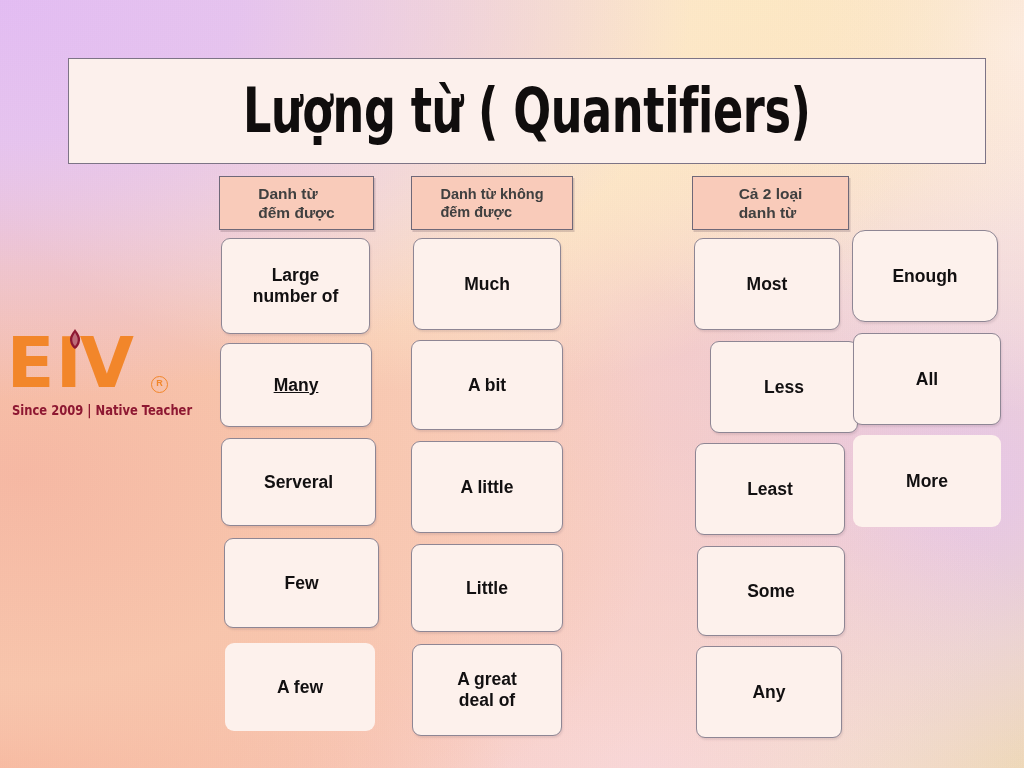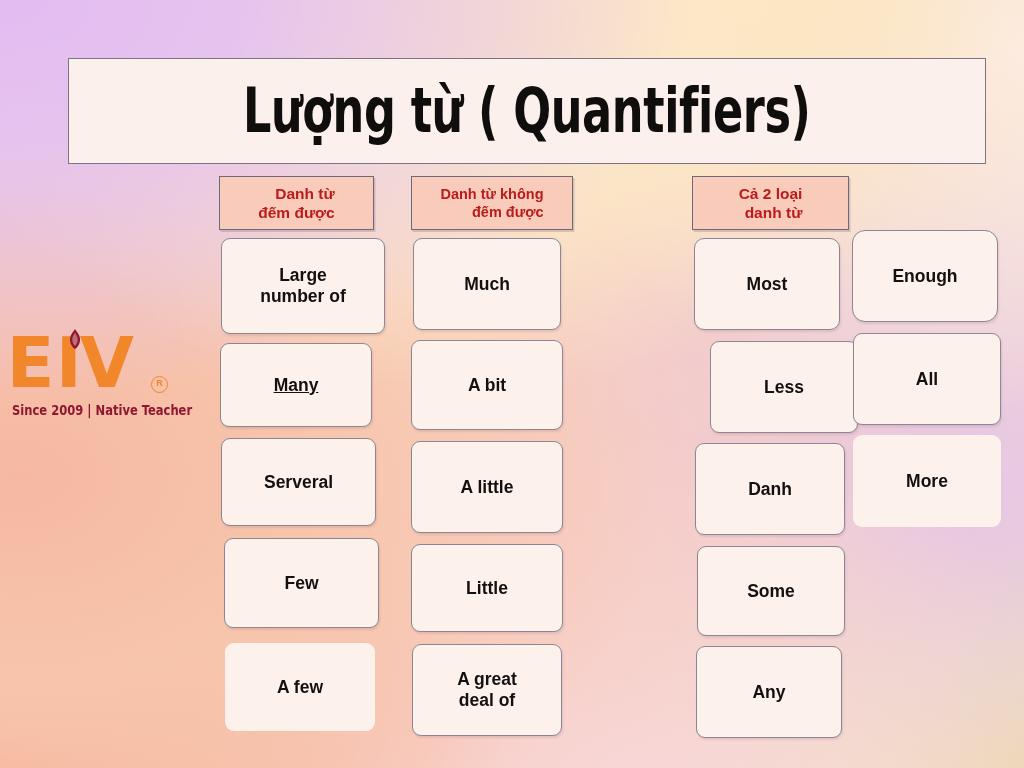--- a/index.html
+++ b/index.html
@@ -92,25 +92,25 @@
   }
   .col-1 { left: 219px; width: 155px; }
   .col-2 { left: 411px; width: 155px; }
   .col-3a { left: 692px; width: 155px; }
   .col-3b { left: 852px; width: 148px; top: 230px; }
 
   .col-header {
     box-sizing: border-box;
     background: #f9cbba;
     border: 1px solid #6f6878;
-    color: #b91c1c;
+    color: #404040;
     font-weight: 700;
     font-size: 15.5px;
     line-height: 1.25;
-    text-align: right;
+    text-align: left;
     display: flex;
     align-items: center;
     justify-content: center;
     padding: 10px 2px;
     height: 54px;
     box-shadow: 1.5px 2px 0 rgba(90,70,80,.22);
   }
   .col-1 .col-header { width: 155px; }
   .col-2 .col-header { width: 162px; font-size: 14.5px; }
   .col-3a .col-header { width: 157px; }
@@ -128,33 +128,33 @@
     line-height: 1.2;
     text-align: center;
     display: flex;
     align-items: center;
     justify-content: center;
     padding: 4px 6px;
     box-shadow: 1px 2px 2px rgba(120,95,105,.16);
   }
 
   
-  .col-1 .card:nth-child(1) { width: 164px; height: 96px; margin: 8px 0 0 2px; }
+  .col-1 .card:nth-child(1) { width: 149px; height: 96px; margin: 8px 0 0 2px; }
   .col-1 .card:nth-child(2) { width: 152px; height: 84px; margin: 9px 0 0 1px; text-decoration: underline; }
   .col-1 .card:nth-child(3) { width: 155px; height: 88px; margin: 11px 0 0 2px; }
   .col-1 .card:nth-child(4) { width: 155px; height: 90px; margin: 12px 0 4px 5px; }
   .col-1 .card:nth-child(5) { width: 150px; height: 88px; margin: 11px 0 0 6px; border-color: transparent; box-shadow:none; }
 
   .col-2 .card:nth-child(1) { width: 148px; height: 92px; margin: 8px 0 0 2px; }
   .col-2 .card:nth-child(2) { width: 152px; height: 90px; margin: 10px 0 0 0px; }
   .col-2 .card:nth-child(3) { width: 152px; height: 92px; margin: 11px 0 0 0px; }
   .col-2 .card:nth-child(4) { width: 152px; height: 88px; margin: 11px 0 0 0px; }
   .col-2 .card:nth-child(5) { width: 150px; height: 92px; margin: 12px 0 0 1px; }
 
-  .col-3a .card:nth-child(1) { width: 146px; height: 92px; margin: 8px 0 0 2px; border-radius: 10px; }
+  .col-3a .card:nth-child(1) { width: 146px; height: 92px; margin: 8px 0 0 2px; }
   .col-3a .card:nth-child(2) { width: 148px; height: 92px; margin: 11px 0 0 18px; }
   .col-3a .card:nth-child(3) { width: 150px; height: 92px; margin: 10px 0 0 3px; }
   .col-3a .card:nth-child(4) { width: 148px; height: 90px; margin: 11px 0 0 5px; }
   .col-3a .card:nth-child(5) { width: 146px; height: 92px; margin: 10px 0 0 4px; }
 
   .col-3b .card:nth-child(1) { width: 146px; height: 92px; margin: 0 0 0 0; border-radius: 13px; }
   .col-3b .card:nth-child(2) { width: 148px; height: 92px; margin: 11px 0 0 1px; }
   .col-3b .card:nth-child(3) { width: 148px; height: 92px; margin: 10px 0 0 1px; border-color: transparent; box-shadow:none; }
 
   
@@ -312,21 +312,21 @@
         </div>
       </div>
       <div class="cards">
         <div class="card">
           <div>Most</div>
         </div>
         <div class="card">
           <div>Less</div>
         </div>
         <div class="card">
-          <div>Danh</div>
+          <div>Least</div>
         </div>
         <div class="card">
           <div>Some</div>
         </div>
         <div class="card">
           <div>Any</div>
         </div>
       </div>
     </div>
 

